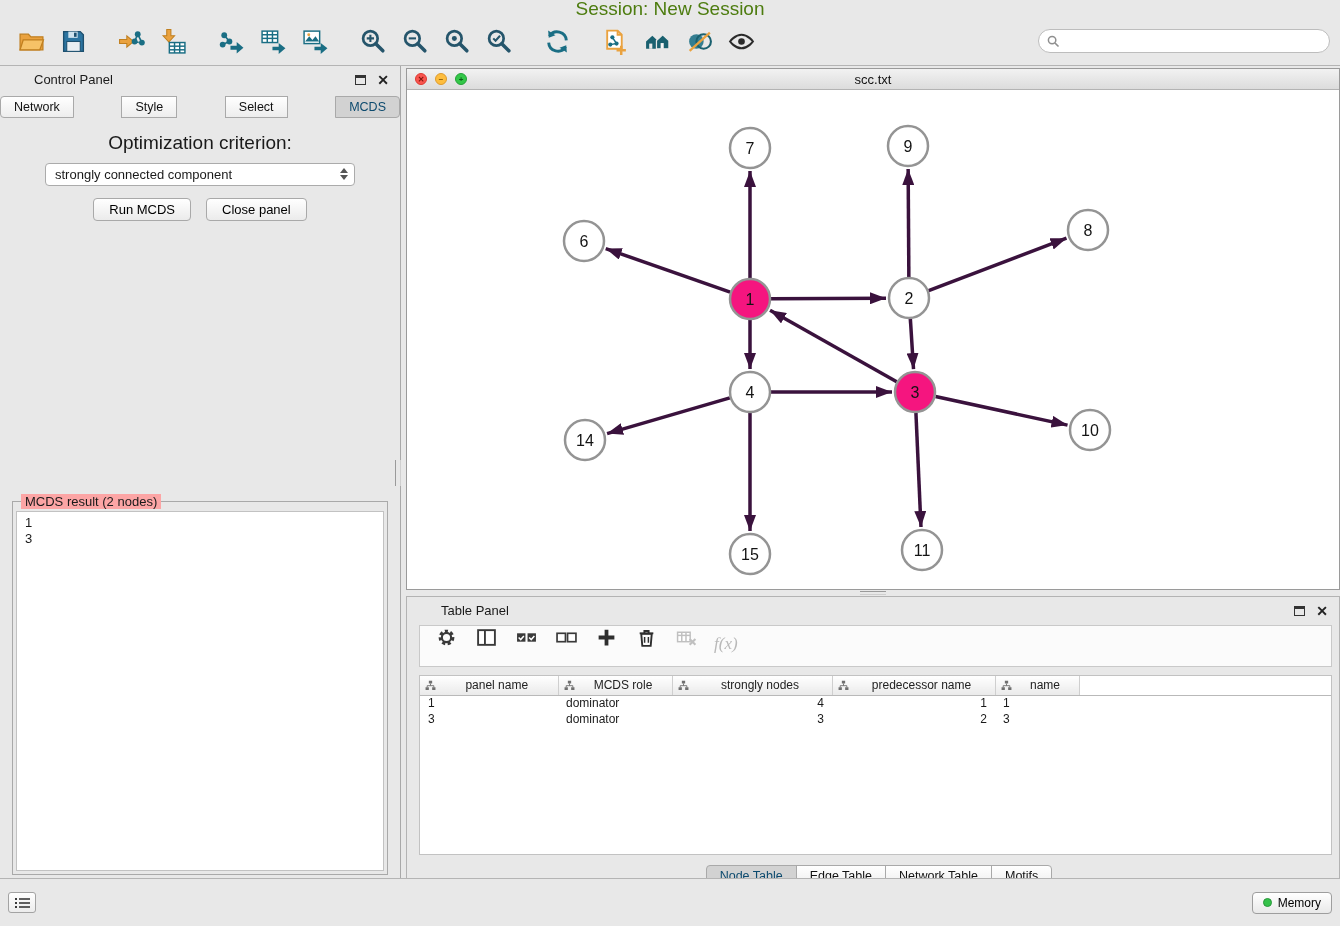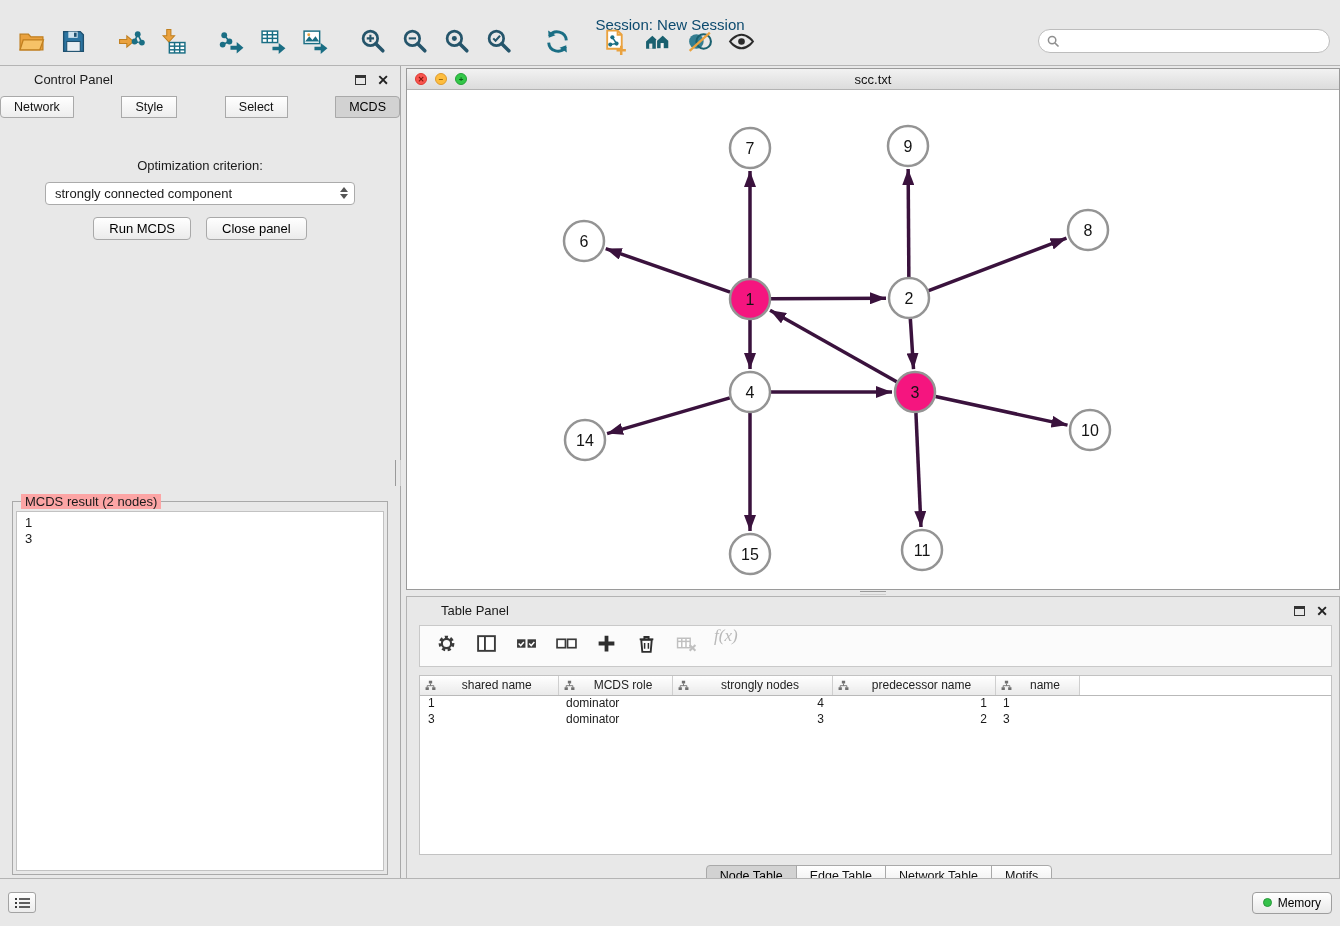--- a/index.html
+++ b/index.html
@@ -1,22 +1,22 @@
 <!DOCTYPE html>
 <html><head>
 <meta charset="utf-8">
 <style>
   *{margin:0;padding:0;box-sizing:border-box;}
   html,body{width:1340px;height:926px;}
   body{font-family:"Liberation Sans",sans-serif;background:#e8e8e8;color:#1a1a1a;}
   .app{position:relative;width:1340px;height:926px;background:#e8e8e8;overflow:hidden;}
 
   
-  .titlebar{position:absolute;left:0;top:16px;width:100%;height:17px;text-align:center;
-    font-size:15px;line-height:17px;color:#0c4a6e;}
+  .titlebar{position:absolute;left:0;top:0;width:100%;height:17px;text-align:center;
+    font-size:19px;line-height:17px;color:#4d7c0f;}
   .toolbar{position:absolute;left:0;top:17px;width:100%;height:49px;
     border-bottom:1px solid #b4b4b4;display:flex;align-items:center;padding:0 10px;}
   .tb-group{display:flex;align-items:center;margin-right:16px;}
   .tb-btn{width:42px;height:40px;display:flex;align-items:center;justify-content:center;
     background:transparent;border:none;cursor:pointer;padding:0;}
   .tb-btn svg{width:27px;height:27px;}
   .search-wrap{margin-left:auto;display:flex;align-items:center;width:292px;height:24px;
     background:#fff;border:1px solid #bdbdbd;border-radius:12px;padding:0 8px;}
   .search-wrap svg{width:13px;height:13px;margin-right:6px;flex:none;}
   .search-input{flex:1;border:none;outline:none;font-size:12px;background:transparent;font-family:inherit;}
@@ -27,22 +27,22 @@
   .panel-header{height:27px;display:flex;align-items:center;padding:0 11px;font-size:13px;}
   .panel-header .ph-title{flex:1;margin-left:23px;}
   .win-btns{display:flex;align-items:center;gap:11px;}
   .float-btn{width:11px;height:10px;border:1.5px solid #333;border-top-width:3px;display:inline-block;cursor:pointer;}
   .close-btn{font-size:14px;font-weight:bold;color:#222;line-height:12px;cursor:pointer;}
   .cp-tabs{display:flex;justify-content:space-between;margin-top:3px;}
   .seg-tab{font-family:inherit;font-size:12.5px;padding:3px 13px;background:linear-gradient(#ffffff,#ededed);
     border:1px solid #a9a9a9;margin-left:-1px;cursor:pointer;color:#111;}
   .seg-tab:first-child{border-radius:4px 0 0 4px;margin-left:0;}
   .seg-tab:last-child{border-radius:0 4px 4px 0;}
-  .seg-tab.seg-active{background:#d2d2d2;color:#000000;}
-  .opt-label{text-align:center;margin-top:40px;font-size:13px;}
+  .seg-tab.seg-active{background:#d2d2d2;color:#0c4a6e;}
+  .opt-label{text-align:center;margin-top:14px;font-size:19px;}
   .select-box{position:relative;margin:9px auto 0;width:310px;height:23px;background:#fff;
     border:1px solid #ababab;border-radius:4px;display:flex;align-items:center;
     padding:0 24px 0 9px;font-size:13px;cursor:pointer;}
   .select-arrows{position:absolute;right:6px;top:4px;display:flex;flex-direction:column;gap:2px;}
   .select-arrows i{display:block;width:0;height:0;border-left:4px solid transparent;border-right:4px solid transparent;}
   .arr-up{border-bottom:5px solid #555;}
   .arr-down{border-top:5px solid #555;}
   .cp-buttons{display:flex;justify-content:center;gap:15px;margin-top:12px;}
   .push-btn{font-family:inherit;font-size:13px;padding:3px 15px;background:linear-gradient(#ffffff,#ebebeb);
     border:1px solid #a9a9a9;border-radius:4px;cursor:pointer;}
@@ -67,21 +67,21 @@
   .nw-canvas{position:absolute;left:0;right:0;top:21px;bottom:0;background:#fff;overflow:hidden;}
   .nw-canvas svg{display:block;}
   .graph-node{cursor:pointer;}
   .h-splitter{position:absolute;left:5px;right:0;top:524px;height:6px;cursor:row-resize;}
   .h-splitter .grip{position:absolute;left:50%;top:1px;width:26px;height:4px;margin-left:-13px;
     border-top:1px solid #9a9a9a;border-bottom:1px solid #cfcfcf;}
 
   
   .table-panel{position:absolute;left:5px;right:0;top:530px;bottom:4px;background:#e8e8e8;border:1px solid #b3b3b3;}
   .tp-toolbar{position:absolute;left:12px;right:7px;top:28px;height:42px;background:#fbfbfb;
-    border:1px solid #c9c9c9;display:flex;align-items:flex-start;padding:0 8px;gap:4px;}
+    border:1px solid #c9c9c9;display:flex;align-items:flex-end;padding:12px 8px;gap:4px;}
   .tpt-btn{width:36px;height:34px;display:flex;align-items:center;justify-content:center;
     background:none;border:none;cursor:pointer;padding:0;}
   .tpt-btn svg{width:21px;height:21px;}
   .fx-label{font-size:17px;font-style:italic;color:#b9b9b9;font-family:"Liberation Serif",serif;padding:0 6px;}
   .tp-table-wrap{position:absolute;left:12px;right:7px;top:78px;height:180px;background:#fff;
     border:1px solid #c2c2c2;overflow:hidden;}
   table.node-table{border-collapse:collapse;table-layout:fixed;width:100%;font-size:12px;}
   table.node-table th{height:19px;background:linear-gradient(#ffffff,#eaeaea);border-right:1px solid #cfcfcf;
     border-bottom:1px solid #b9b9b9;font-weight:normal;position:relative;text-align:center;
     padding:0 4px 0 20px;color:#222;white-space:nowrap;overflow:hidden;cursor:pointer;}
@@ -475,21 +475,21 @@
               <col style="width: 84px;">
               <col>
             </colgroup>
           <thead>
               <tr id="table-head-row">
                 <th><svg class="sort-ic" viewBox="0 0 12 12">
                     <path d="M6 3.8v2.4M2.4 7.8V6.2h7.2v1.6" stroke="#6f6f6f" fill="none" stroke-width="1"></path>
                     <rect x="4.2" y="0.8" width="3.6" height="3" fill="#6f6f6f"></rect>
                     <rect x="0.6" y="7.9" width="3.6" height="3" fill="#6f6f6f"></rect>
                     <rect x="7.8" y="7.9" width="3.6" height="3" fill="#6f6f6f"></rect>
-                  </svg><span>shared name</span></th>
+                  </svg><span>panel name</span></th>
                 <th><svg class="sort-ic" viewBox="0 0 12 12">
                     <path d="M6 3.8v2.4M2.4 7.8V6.2h7.2v1.6" stroke="#6f6f6f" fill="none" stroke-width="1"></path>
                     <rect x="4.2" y="0.8" width="3.6" height="3" fill="#6f6f6f"></rect>
                     <rect x="0.6" y="7.9" width="3.6" height="3" fill="#6f6f6f"></rect>
                     <rect x="7.8" y="7.9" width="3.6" height="3" fill="#6f6f6f"></rect>
                   </svg><span>MCDS role</span></th>
                 <th><svg class="sort-ic" viewBox="0 0 12 12">
                     <path d="M6 3.8v2.4M2.4 7.8V6.2h7.2v1.6" stroke="#6f6f6f" fill="none" stroke-width="1"></path>
                     <rect x="4.2" y="0.8" width="3.6" height="3" fill="#6f6f6f"></rect>
                     <rect x="0.6" y="7.9" width="3.6" height="3" fill="#6f6f6f"></rect>

